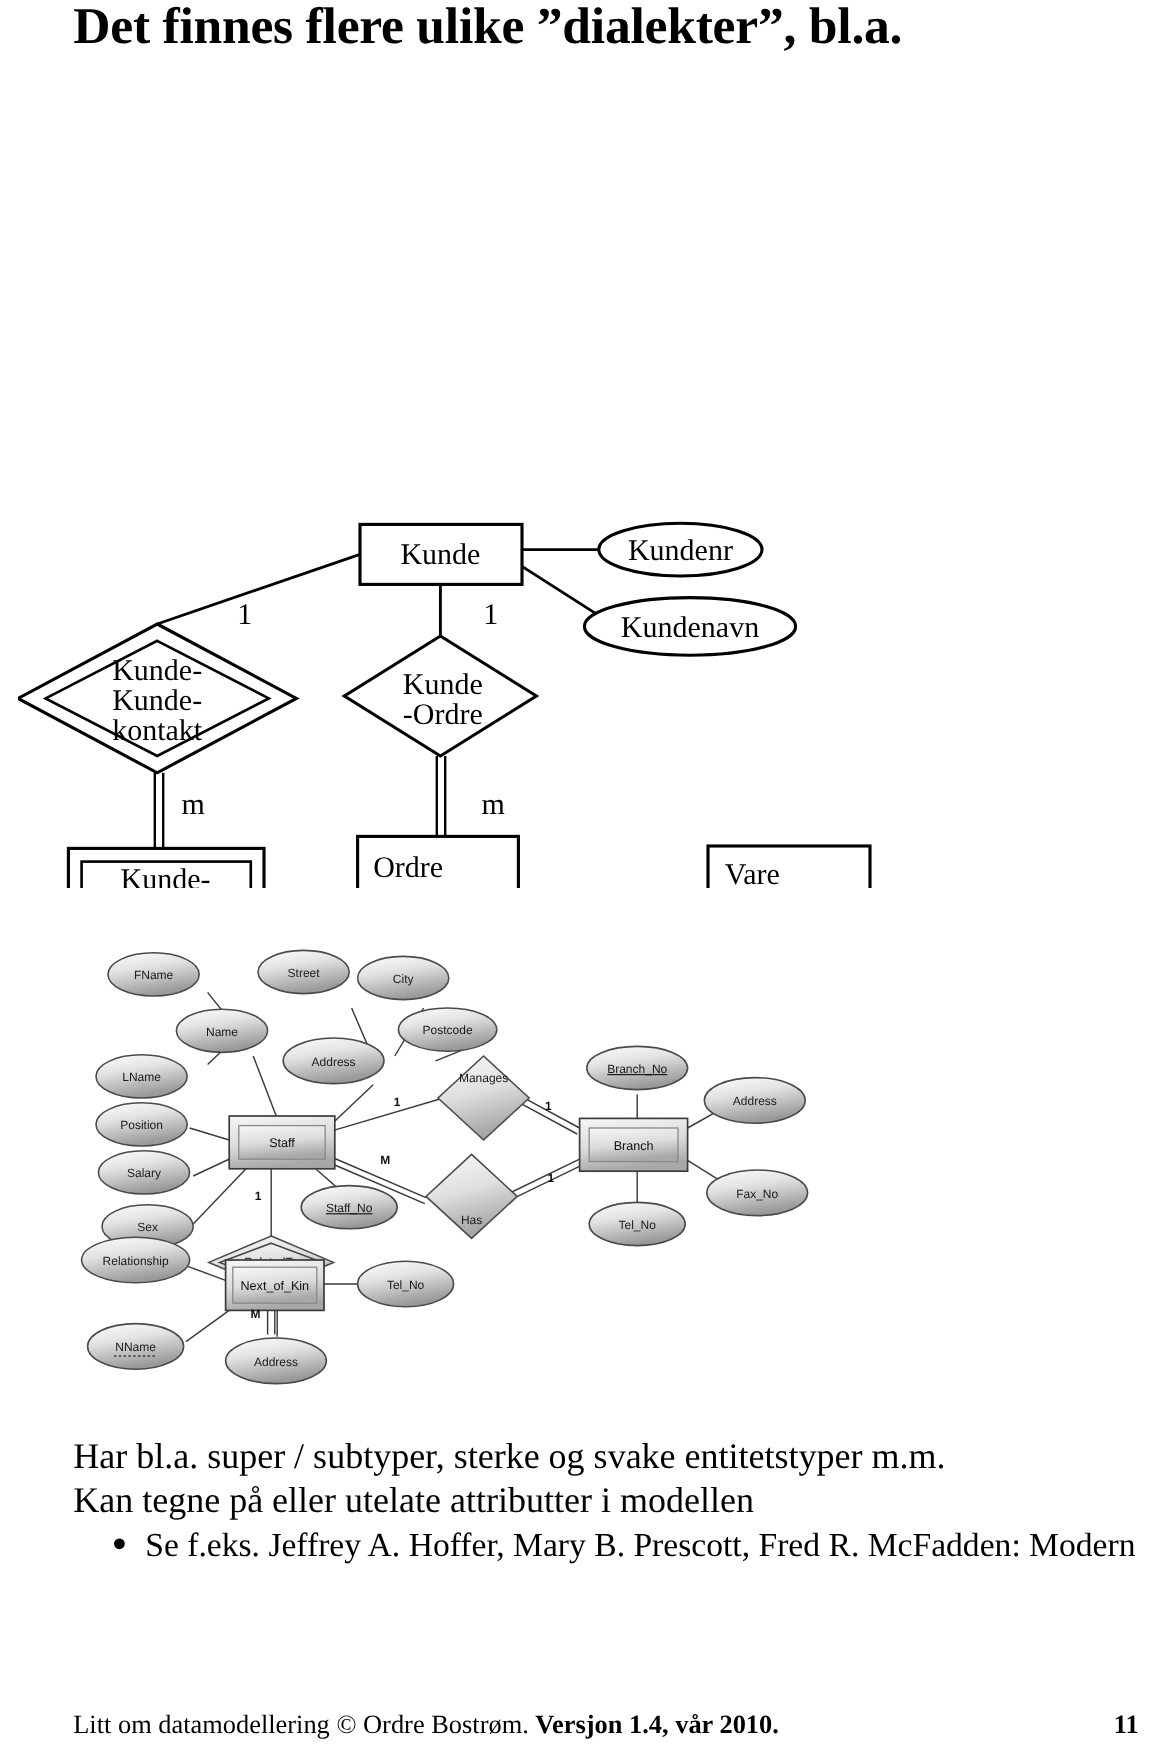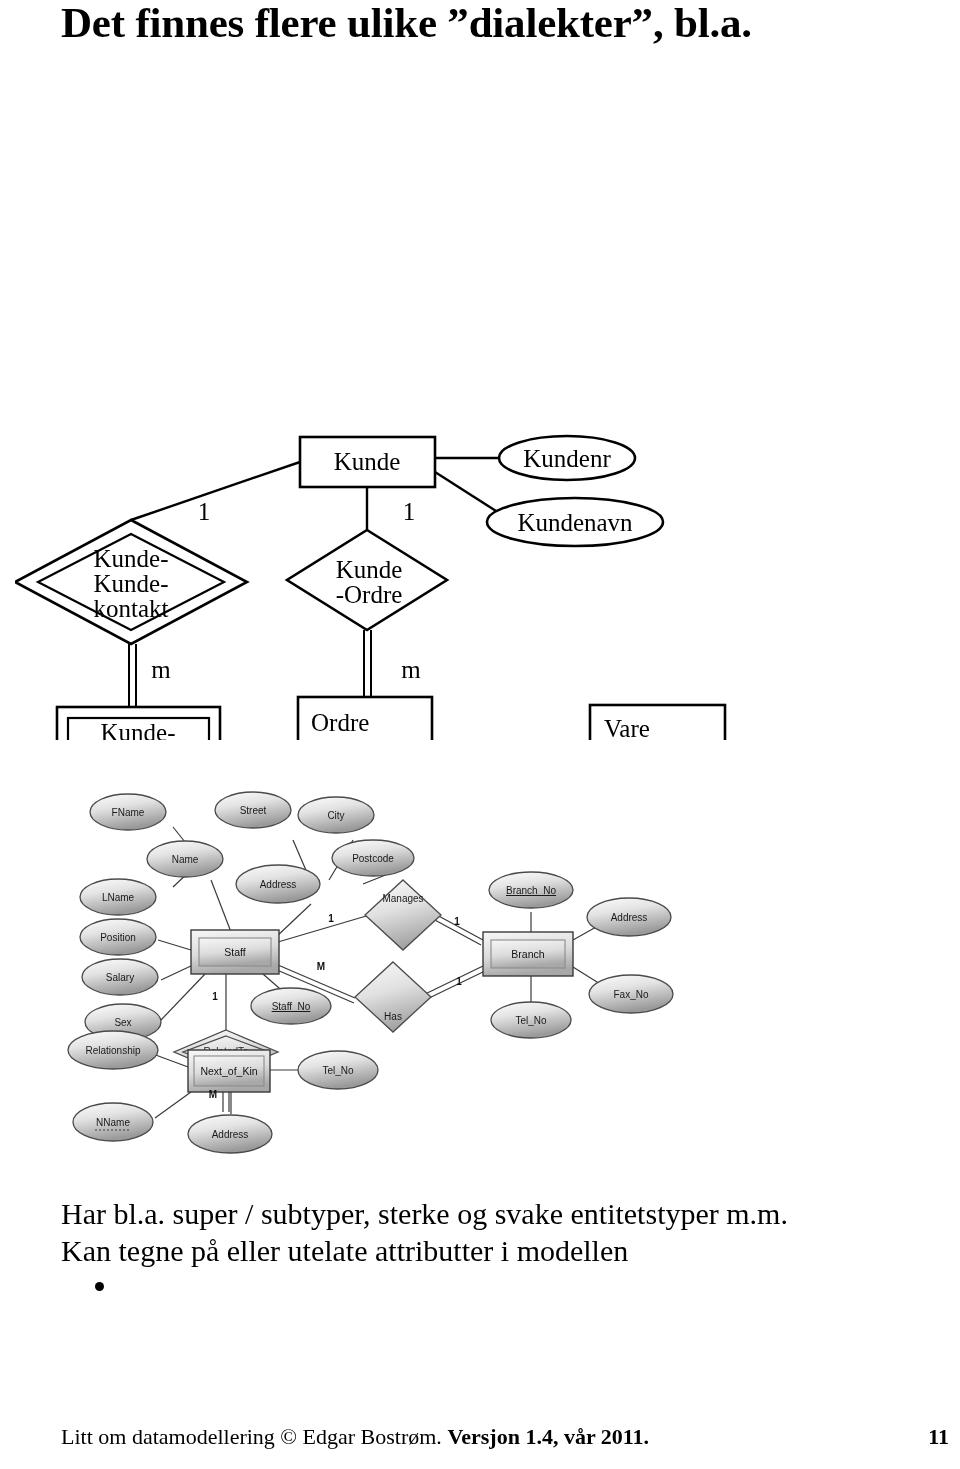--- a/index.html
+++ b/index.html
@@ -358,21 +358,22 @@
     <text class="s-card" x="152" y="238">1</text>
     <text class="s-card" x="150" y="336">M</text>
   </svg>
 
   <div class="body-line bl2">Kan tegne på eller utelate attributter i modellen</div>
   <div class="body-line bl1">Har bl.a. super / subtyper, sterke og svake entitetstyper m.m.</div>
 
   <div class="bullet-row">
     <span class="bullet-dot"></span>
     <span class="bullet-text">
+      <span>Se f.eks. Jeffrey A. Hoffer, Mary B. Prescott, Fred R. McFadden: Modern</span>
     </span>
   </div>
 
   <div class="footer">
-    <span>Litt om datamodellering © Edgar Bostrøm. </span><span class="bold">Versjon 1.4, vår 2011.</span>
+    <span>Litt om datamodellering © Ordre Bostrøm. </span><span class="bold">Versjon 1.4, vår 2010.</span>
   </div>
   <div class="pageno">11</div>
 
 </div>
 
 </body></html>

